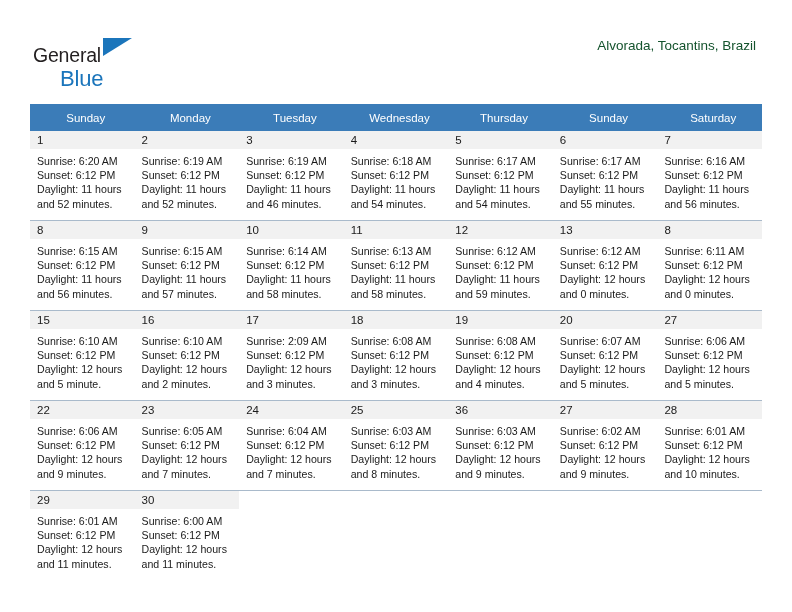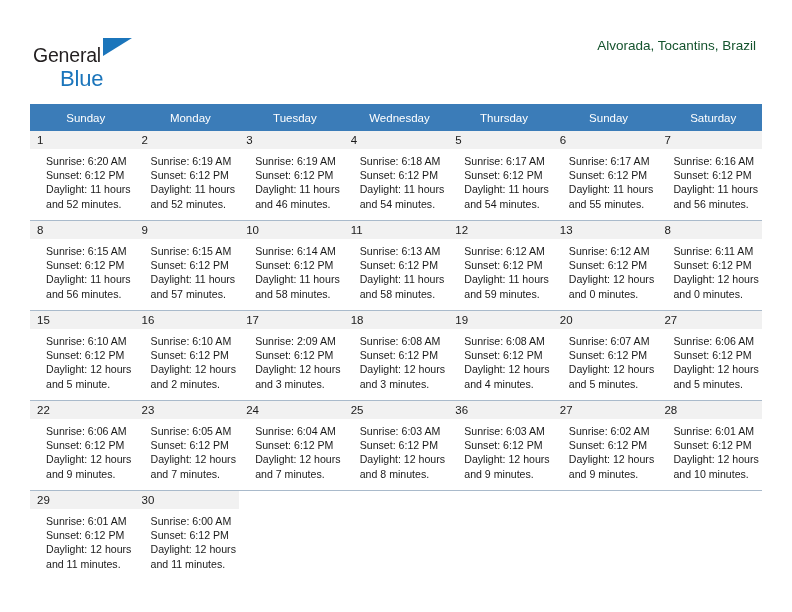--- a/index.html
+++ b/index.html
@@ -131,21 +131,20 @@
     line-height: 15px;
   }
   .daybox.empty .daynum-strip {
     background: transparent;
   }
   .detail {
     padding: 5px 6px 0 7px;
     font-size: 10.6px;
     line-height: 14.2px;
     color: #1a1a1a;
-    margin-left: 9px;
   }
   .detail div {
     white-space: nowrap;
   }
 </style>
 </head>
 <body>
 
 <div class="page">
 

